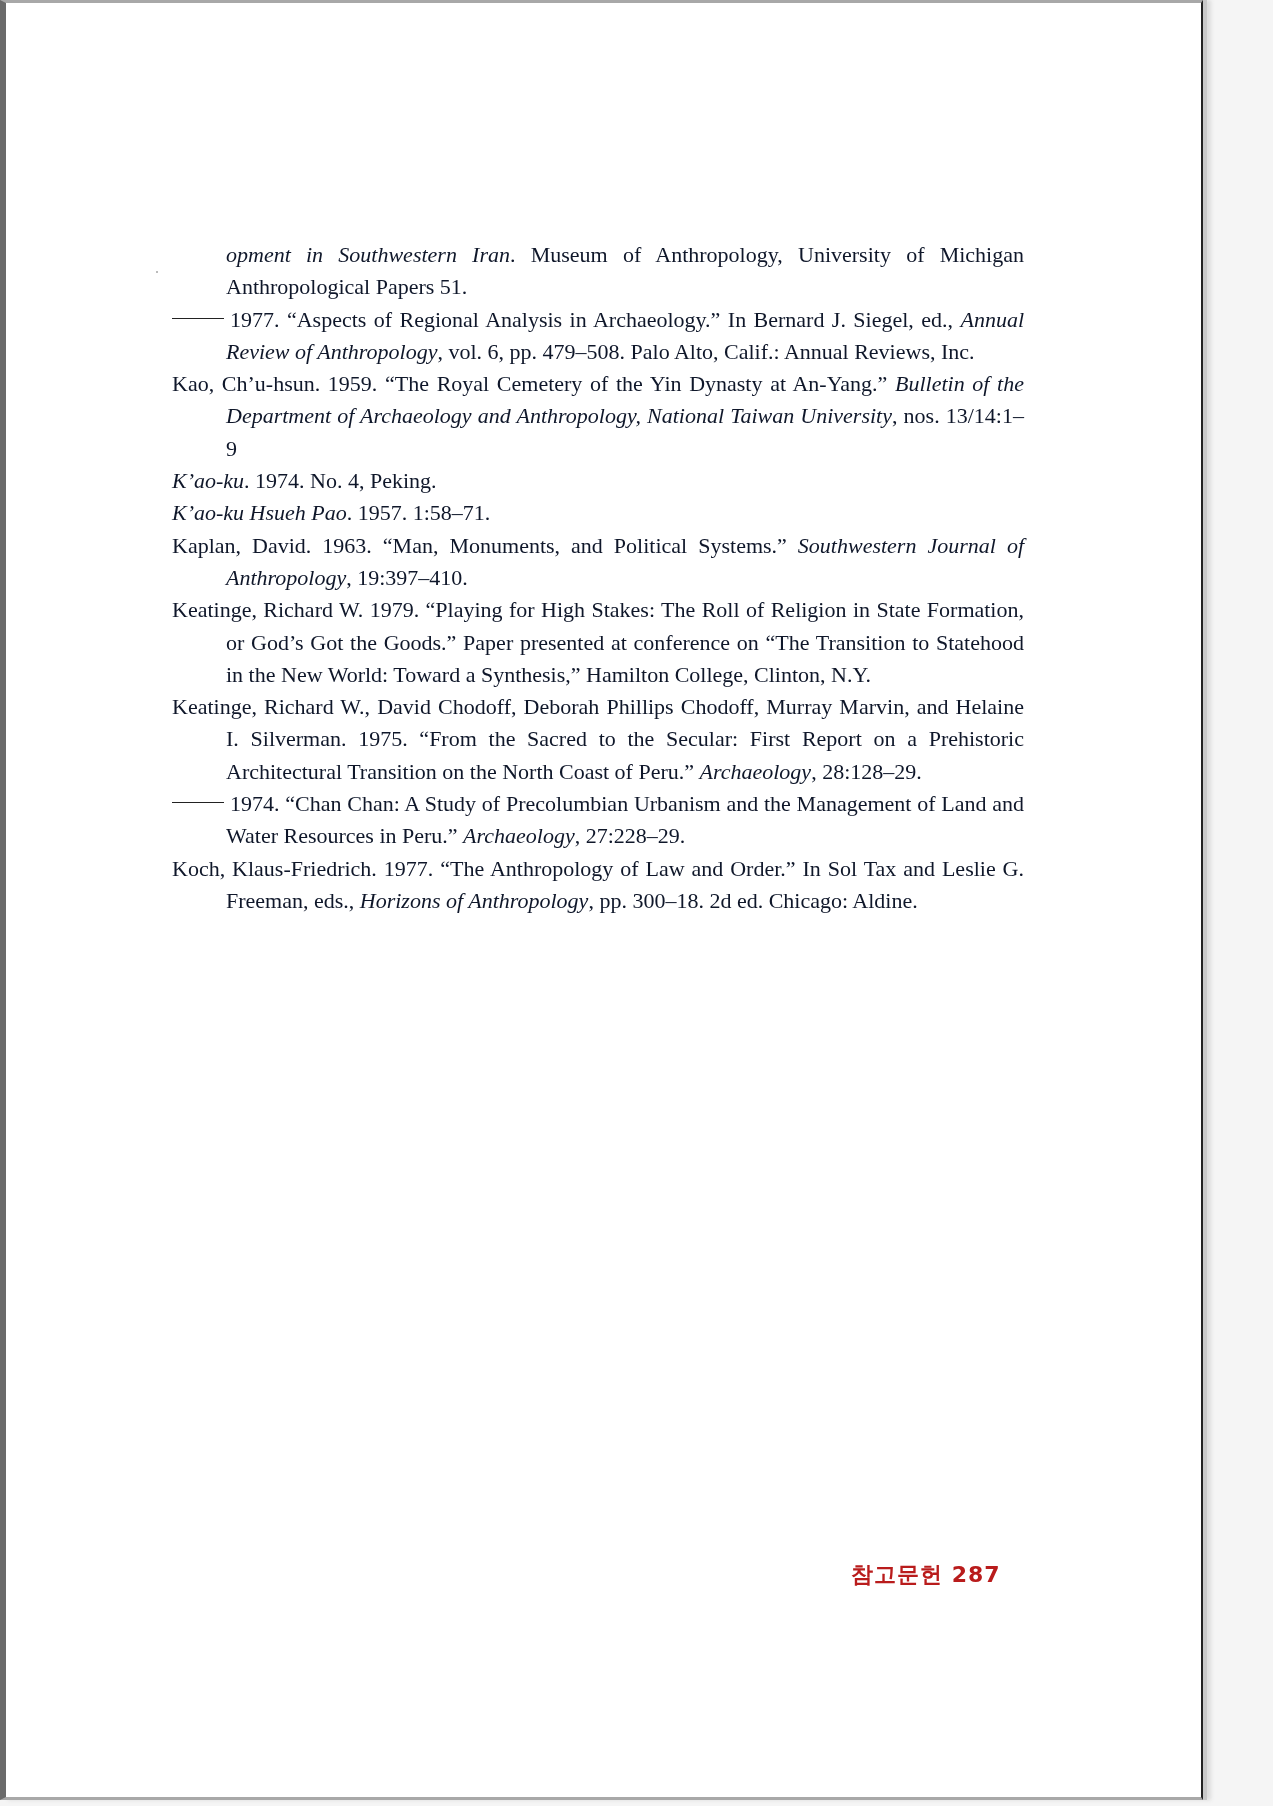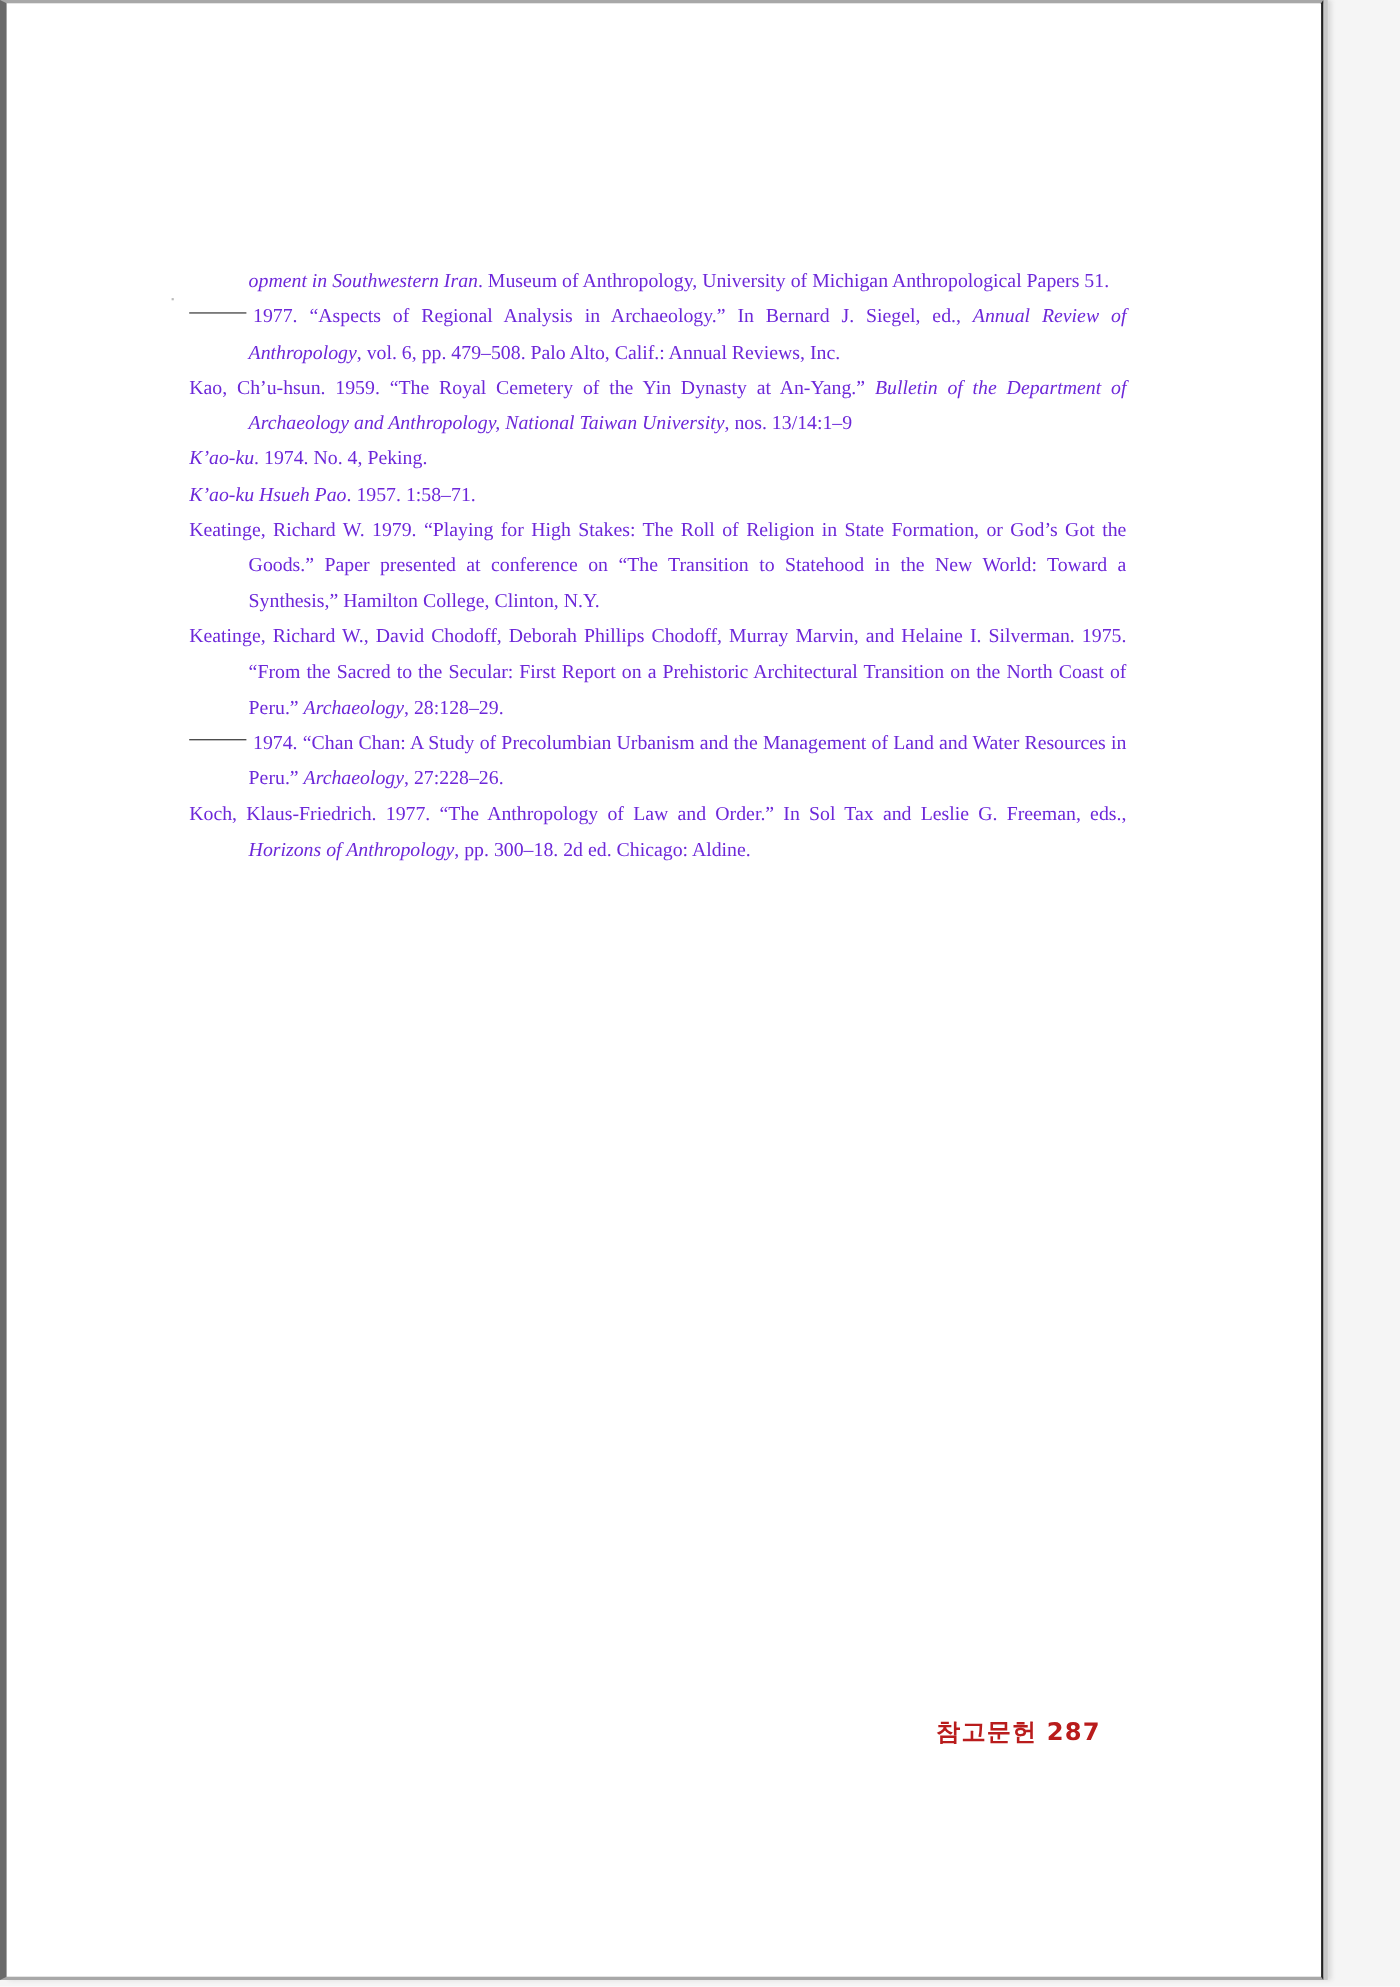--- a/index.html
+++ b/index.html
@@ -20,23 +20,23 @@
     border-left: 6px solid #6a6a6a;
     border-right: 2px solid #222;
     box-shadow: 4px 0 0 #c8c8c8, 8px 0 4px #dcdcdc;
     box-sizing: border-box;
   }
   .refs {
     position: absolute;
     left: 166px;
     top: 236px;
     width: 852px;
-    font-size: 18px;
+    font-size: 22px;
     line-height: 32.3px;
-    color: #6d28d9;
+    color: #0f172a;
     text-align: justify;
   }
   .entry {
     padding-left: 54px;
     text-indent: -54px;
     margin: 0;
   }
   .entry.cont { text-indent: 0; }
   .dash { display: inline-block; width: 52px; border-bottom: 1.5px solid #222; transform: translateY(-8px); margin-right: 6px; }
   i { font-style: italic; }
@@ -55,22 +55,23 @@
 <body>
 
 <div class="page">
   <div class="speck"></div>
   <div class="refs" id="refs">
       <p class="entry cont"><i>opment in Southwestern Iran</i><span>. Museum of Anthropology, University of Michigan Anthropological Papers 51.</span></p>
       <p class="entry"><span class="dash"></span><span>1977. “Aspects of Regional Analysis in Archaeology.” In Bernard J. Siegel, ed., </span><i>Annual Review of Anthropology</i><span>, vol. 6, pp. 479–508. Palo Alto, Calif.: Annual Reviews, Inc.</span></p>
       <p class="entry"><span>Kao, Ch’u-hsun. 1959. “The Royal Cemetery of the Yin Dynasty at An-Yang.” </span><i>Bulletin of the Department of Archaeology and Anthropology, National Taiwan University</i><span>, nos. 13/14:1–9</span></p>
       <p class="entry"><i>K’ao-ku</i><span>. 1974. No. 4, Peking.</span></p>
       <p class="entry"><i>K’ao-ku Hsueh Pao</i><span>. 1957. 1:58–71.</span></p>
+      <p class="entry"><span>Kaplan, David. 1963. “Man, Monuments, and Political Systems.” </span><i>Southwestern Journal of Anthropology</i><span>, 19:397–410.</span></p>
       <p class="entry"><span>Keatinge, Richard W. 1979. “Playing for High Stakes: The Roll of Religion in State Formation, or God’s Got the Goods.” Paper presented at conference on “The Transition to Statehood in the New World: Toward a Synthesis,” Hamilton College, Clinton, N.Y.</span></p>
       <p class="entry"><span>Keatinge, Richard W., David Chodoff, Deborah Phillips Chodoff, Murray Marvin, and Helaine I. Silverman. 1975. “From the Sacred to the Secular: First Report on a Prehistoric Architectural Transition on the North Coast of Peru.” </span><i>Archaeology</i><span>, 28:128–29.</span></p>
-      <p class="entry"><span class="dash"></span><span>1974. “Chan Chan: A Study of Precolumbian Urbanism and the Management of Land and Water Resources in Peru.” </span><i>Archaeology</i><span>, 27:228–26.</span></p>
+      <p class="entry"><span class="dash"></span><span>1974. “Chan Chan: A Study of Precolumbian Urbanism and the Management of Land and Water Resources in Peru.” </span><i>Archaeology</i><span>, 27:228–29.</span></p>
       <p class="entry"><span>Koch, Klaus-Friedrich. 1977. “The Anthropology of Law and Order.” In Sol Tax and Leslie G. Freeman, eds., </span><i>Horizons of Anthropology</i><span>, pp. 300–18. 2d ed. Chicago: Aldine.</span></p>
     </div>
   <div class="footer">
     <span>참고문헌</span>
     <span>287</span>
   </div>
 </div>
 
 </body></html>

